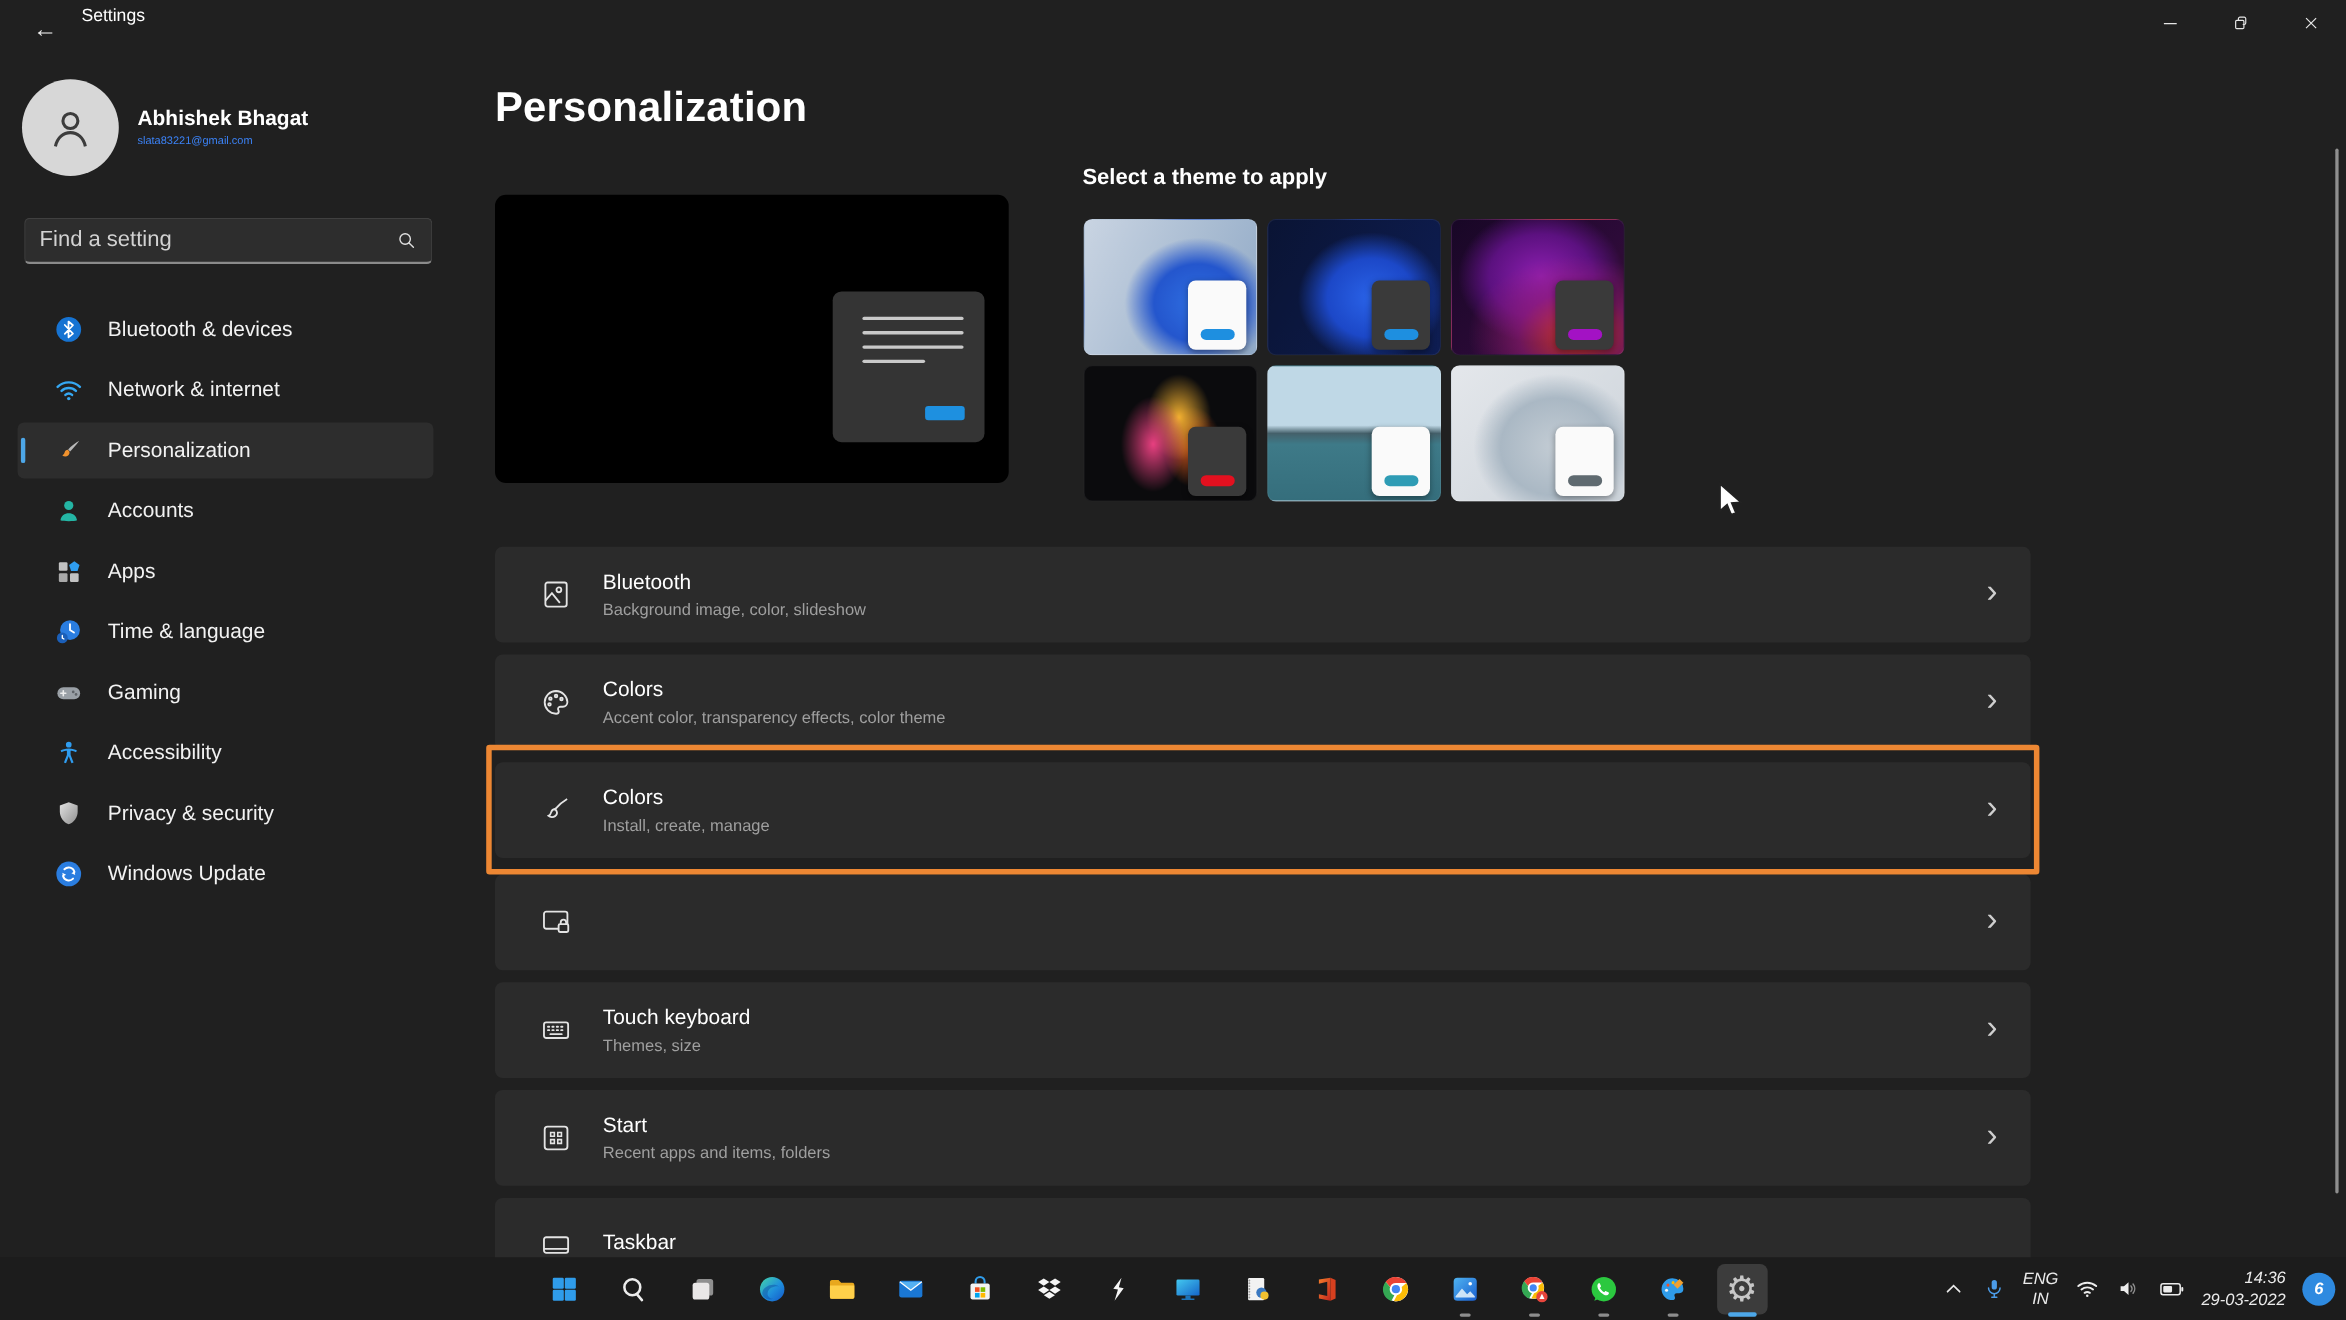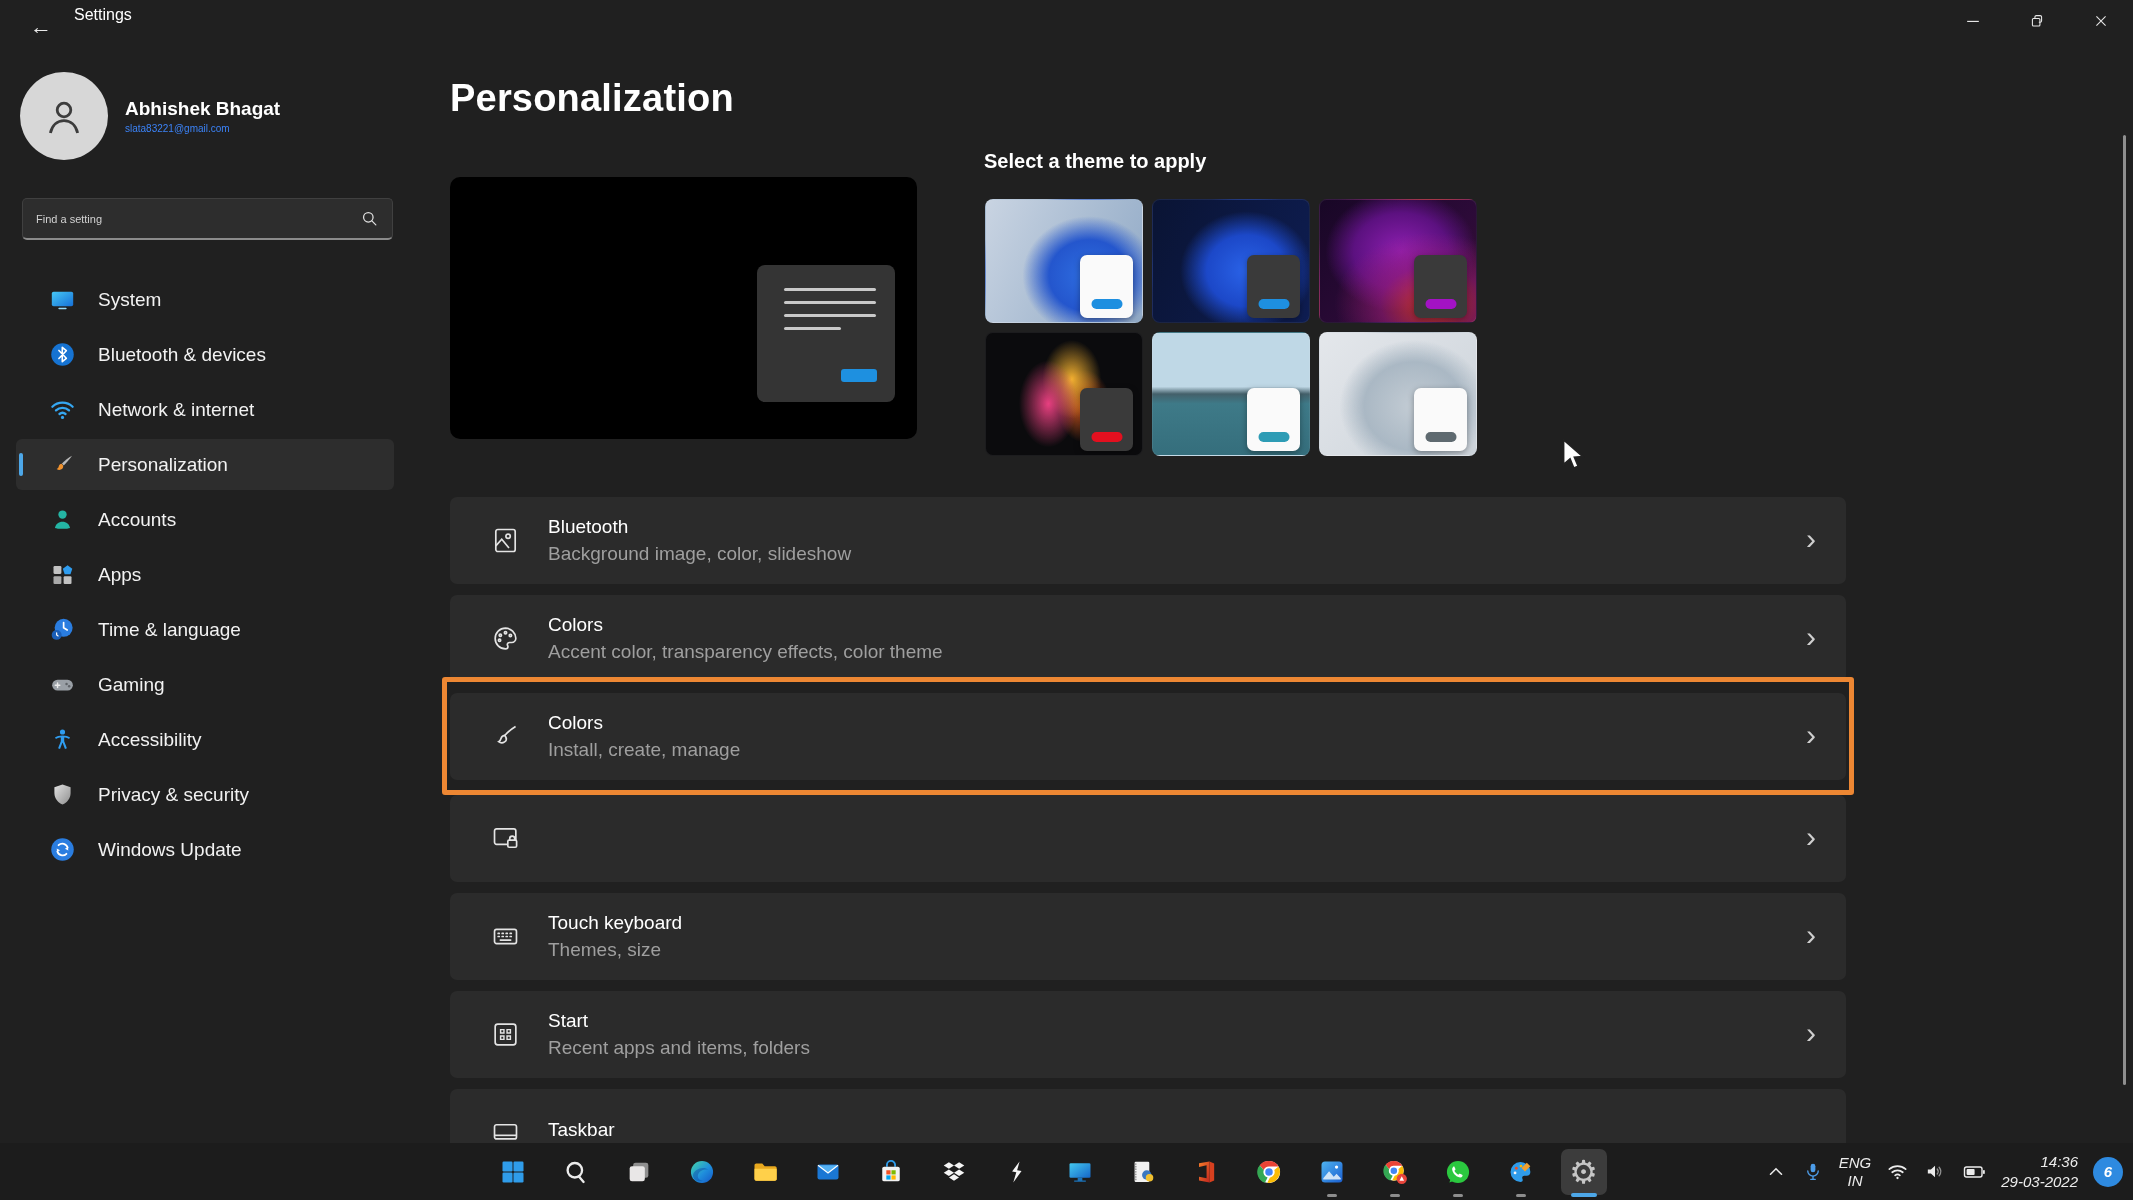--- a/index.html
+++ b/index.html
@@ -17,21 +17,21 @@
   .win-btn{width:64px;height:42px;display:flex;align-items:center;justify-content:center;}
 
   
   .profile{position:absolute;left:20px;top:72px;display:flex;align-items:center;gap:17px;width:372px;}
   .avatar{width:88px;height:88px;border-radius:50%;background:#d7d7d7;display:flex;align-items:center;justify-content:center;flex:none;}
   .profile-name{font-size:19px;font-weight:bold;line-height:1.2;}
   .profile-email{font-size:10px;color:#3b82f6;margin-top:3px;}
 
   
   .search-box{position:absolute;left:22px;top:198px;width:371px;height:42px;background:#2d2d2d;border:1px solid #404040;border-bottom:2px solid #8b8b8b;border-radius:5px;display:flex;align-items:center;padding:0 13px;}
-  .search-input{flex:1;background:transparent;border:none;outline:none;color:#e8e8e8;font-size:11px;font-family:"Liberation Sans",sans-serif;}
+  .search-input{flex:1;background:transparent;border:none;outline:none;color:#e8e8e8;font-size:20px;font-family:"Liberation Sans",sans-serif;}
   .search-input::placeholder{color:#d2d2d2;}
 
   
   .nav{position:absolute;left:16px;top:274px;width:378px;}
   .nav-item{position:relative;height:51px;margin-bottom:4px;display:flex;align-items:center;gap:22px;padding-left:33px;border-radius:6px;font-size:19px;color:#f2f2f2;}
   .nav-item.selected{background:#2d2d2d;}
   .nav-item.selected::before{content:"";position:absolute;left:3px;top:14px;width:4px;height:23px;border-radius:2px;background:#4da7e8;}
   .nav-icon{width:27px;height:27px;flex:none;}
 
   
@@ -54,21 +54,21 @@
   .tcard{position:absolute;right:9px;bottom:4px;width:53px;height:63px;border-radius:7px;background:#fafafa;box-shadow:0 2px 6px rgba(0,0,0,.35);}
   .tcard.dark{background:#3a3a3a;}
   .tpill{position:absolute;left:50%;transform:translateX(-50%);bottom:9px;width:31px;height:10px;border-radius:5px;}
   .p-blue{background:#1e8fe0;} .p-purple{background:#a312c4;} .p-red{background:#e3101f;} .p-teal{background:#2e9cb5;} .p-gray{background:#5f6a70;}
 
   
   .srow{position:absolute;left:450px;width:1396px;height:87px;background:#2b2b2b;border-radius:7px;display:flex;align-items:center;padding-left:40px;}
   .srow-icon{width:31px;height:31px;flex:none;}
   .srow-text{margin-left:27px;}
   .srow-title{font-size:19px;}
-  .srow-sub{font-size:19px;color:#9f9f9f;margin-top:5px;}
+  .srow-sub{font-size:15px;color:#9f9f9f;margin-top:5px;}
   .srow-chevron{position:absolute;right:30px;font-size:30px;color:#cfcfcf;top:50%;transform:translateY(-57%);font-weight:300;}
   .highlight-box{position:absolute;left:442px;top:677px;width:1412px;height:118px;border:5px solid #ed8733;border-radius:3px;pointer-events:none;z-index:5;}
 
   .scrollbar{position:absolute;right:7px;top:135px;width:3px;height:950px;background:#8f8f8f;border-radius:2px;z-index:8;}
 
   
   .taskbar{position:absolute;left:0;bottom:0;width:100%;height:57px;background:#1c1c1c;z-index:10;}
   .tb-icons{position:absolute;left:481px;top:0;height:57px;display:flex;}
   .tb-slot{position:relative;width:63px;height:57px;display:flex;align-items:center;justify-content:center;}
   .tb-iconwrap{width:46px;height:46px;display:flex;align-items:center;justify-content:center;border-radius:7px;}
@@ -125,33 +125,20 @@
 <div class="search-box">
   <input class="search-input" type="text" placeholder="Find a setting" style="">
   <svg width="19" height="19" viewBox="0 0 24 24" fill="none" stroke="#e0e0e0" stroke-width="1.6">
     <circle cx="10.5" cy="10.5" r="6"></circle>
       <path d="M15 15l5 5" stroke-linecap="round"></path>
   </svg>
 </div>
 
 <div class="nav">
 
-  <div class="nav-item">
-    <svg class="nav-icon" viewBox="0 0 24 24">
-        <defs>
-          <linearGradient id="gsys" x1="0" y1="0" x2="1" y2="1">
-            <stop offset="0" stop-color="#46c8f5"></stop>
-            <stop offset="1" stop-color="#1670d8"></stop>
-          </linearGradient>
-        </defs>
-        <rect x="2.5" y="5" width="19" height="13" rx="1.6" fill="url(#gsys)"></rect>
-        <path d="M9 20h6" stroke="#9adcf8" stroke-width="1.4" stroke-linecap="round"></path>
-      </svg>
-    <span>System</span>
-  </div>
 
   <div class="nav-item">
     <svg class="nav-icon" viewBox="0 0 24 24">
         <circle cx="12" cy="12" r="10" fill="#1673d2"></circle>
         <path d="M8.8 8.4l6.6 7-3.6 3V5.6l3.6 3-6.6 7" stroke="#fff" stroke-width="1.4" fill="none" stroke-linejoin="round" stroke-linecap="round"></path>
       </svg>
     <span>Bluetooth &amp; devices</span>
   </div>
 
   <div class="nav-item">

